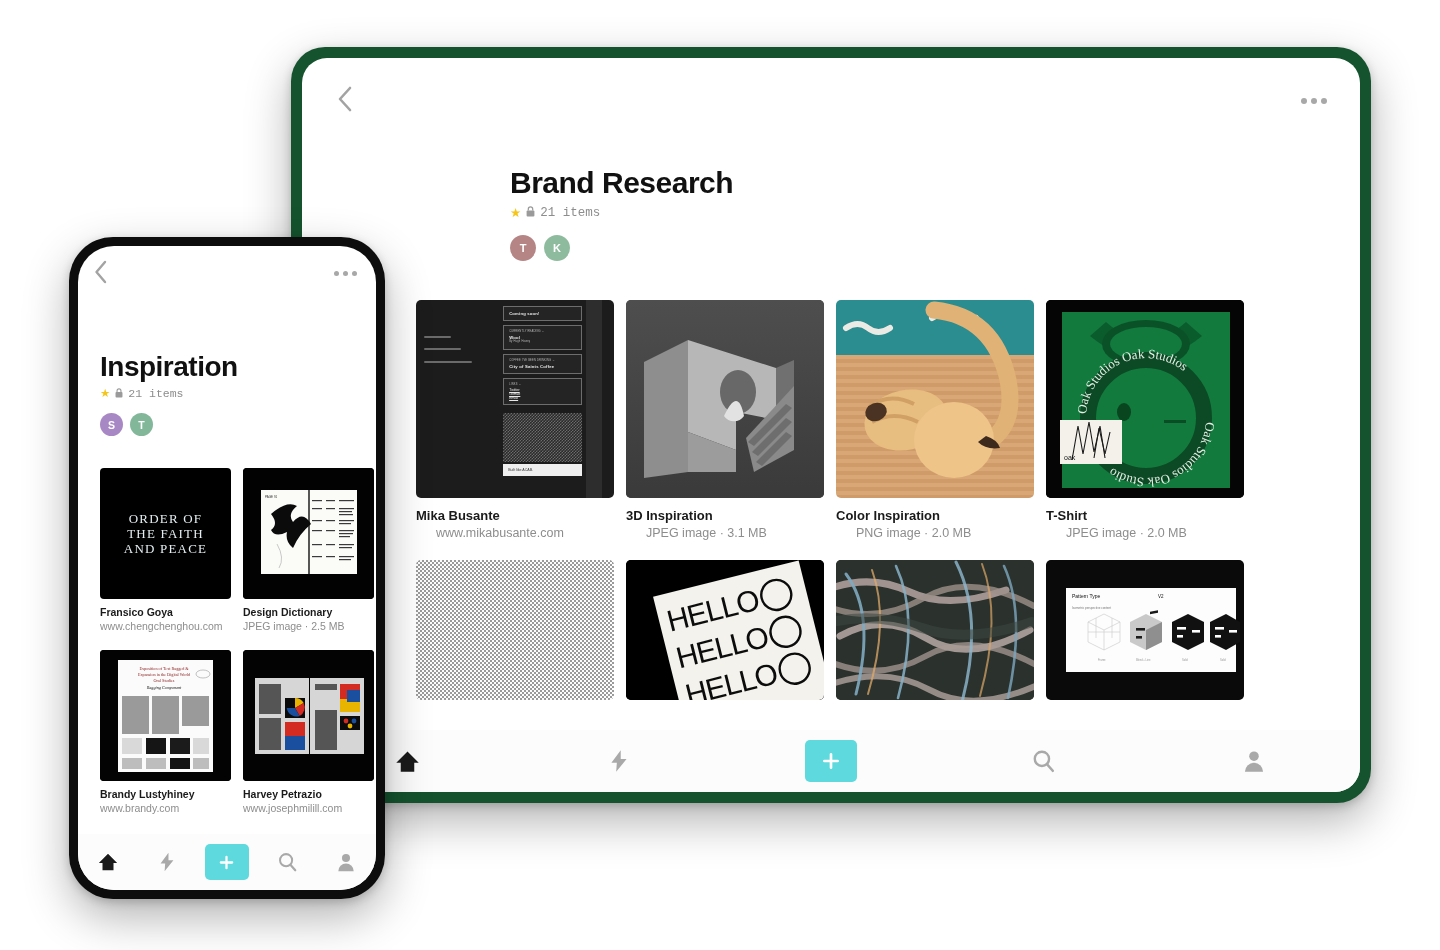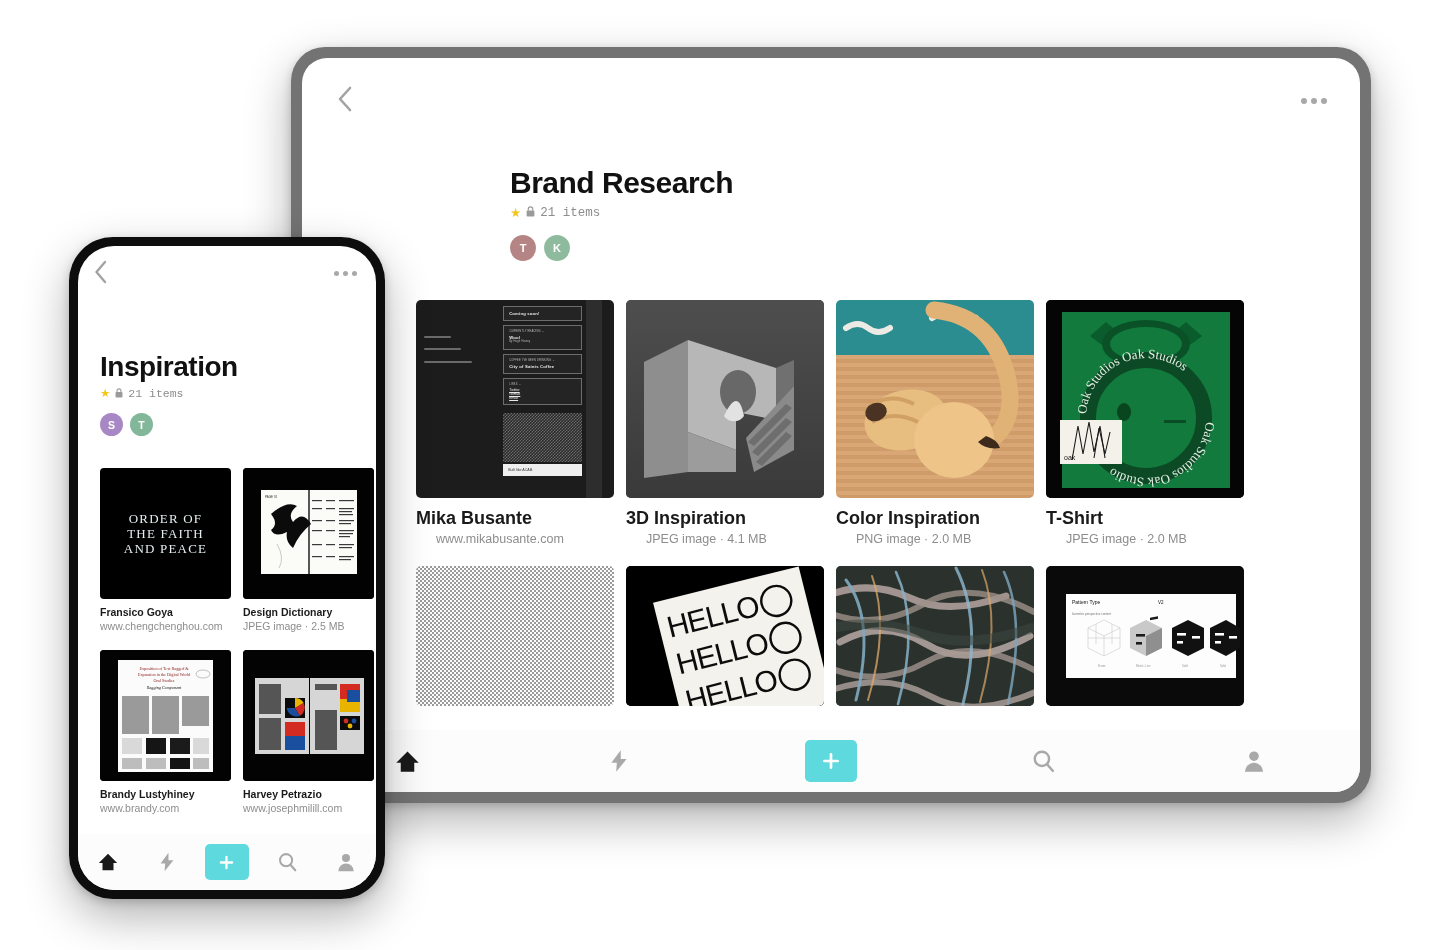--- a/index.html
+++ b/index.html
@@ -8,21 +8,21 @@
     background: #ffffff;
     font-family: "Liberation Sans", sans-serif;
     position: relative;
   }
 
   
   #tablet {
     position: absolute;
     left: 291px; top: 47px;
     width: 1080px; height: 756px;
-    background: #737373;
+    background: #14532d;
     border-radius: 34px;
     box-shadow: 0 18px 46px rgba(0,0,0,0.30), 0 3px 10px rgba(0,0,0,0.18);
   }
   #tablet-screen {
     position: absolute;
     left: 11px; top: 11px;
     width: 1058px; height: 734px;
     background: #ffffff;
     border-radius: 25px;
     overflow: hidden;
@@ -90,21 +90,21 @@
   .t-thumb {
     width: 198px; height: 198px;
     border-radius: 5px;
     overflow: hidden;
     position: relative;
     background: #efefef;
   }
   .t-wide { height: 140px; }
   .t-name {
     margin-top: 10px;
-    font-size: 18px; font-weight: 700; color: #1a1a1a;
+    font-size: 13px; font-weight: 700; color: #1a1a1a;
     white-space: nowrap; overflow: hidden; text-overflow: ellipsis;
   }
   .t-sub {
     margin-top: 3px;
     font-size: 12.5px; color: #8d8d8d;
     white-space: nowrap; overflow: hidden; text-overflow: ellipsis; margin-left: 20px;
   }
 
   
   #p-back { position: absolute; left: 15px; top: 13px; }
@@ -333,21 +333,21 @@
             <path d="M98 116 q14 -30 20 0 a12 12 0 0 1 -20 0 z" fill="#e2e2e2"></path>
             <polygon points="120,138 168,86 168,150 128,172" fill="#8a8a8a"></polygon>
             <g fill="#6e6e6e">
               <polygon points="122,142 160,104 166,108 128,146"></polygon>
               <polygon points="126,152 160,118 166,122 132,156"></polygon>
               <polygon points="130,162 160,132 166,136 136,166"></polygon>
             </g>
           </svg>
         </div>
         <div class="t-name">3D Inspiration</div>
-        <div class="t-sub">JPEG image · 4.1 MB</div>
+        <div class="t-sub">JPEG image · 3.1 MB</div>
       </div>
 
       <div class="t-card">
         <div class="t-thumb">
           <div class="art-color-sky"></div>
           <div class="art-color-wood"></div>
           <svg class="fill" viewBox="0 0 198 198" preserveAspectRatio="none" aria-hidden="true">
             <path d="M10 28 q12 -8 22 0 t22 0" stroke="#eceae4" stroke-width="6" fill="none" stroke-linecap="round"></path>
             <path d="M96 18 q12 -8 22 0 t22 0" stroke="#eceae4" stroke-width="6" fill="none" stroke-linecap="round"></path>
             <path d="M98 10 q60 6 74 70 q10 50 -28 66" stroke="#e0b276" stroke-width="17" fill="none" stroke-linecap="round"></path>

